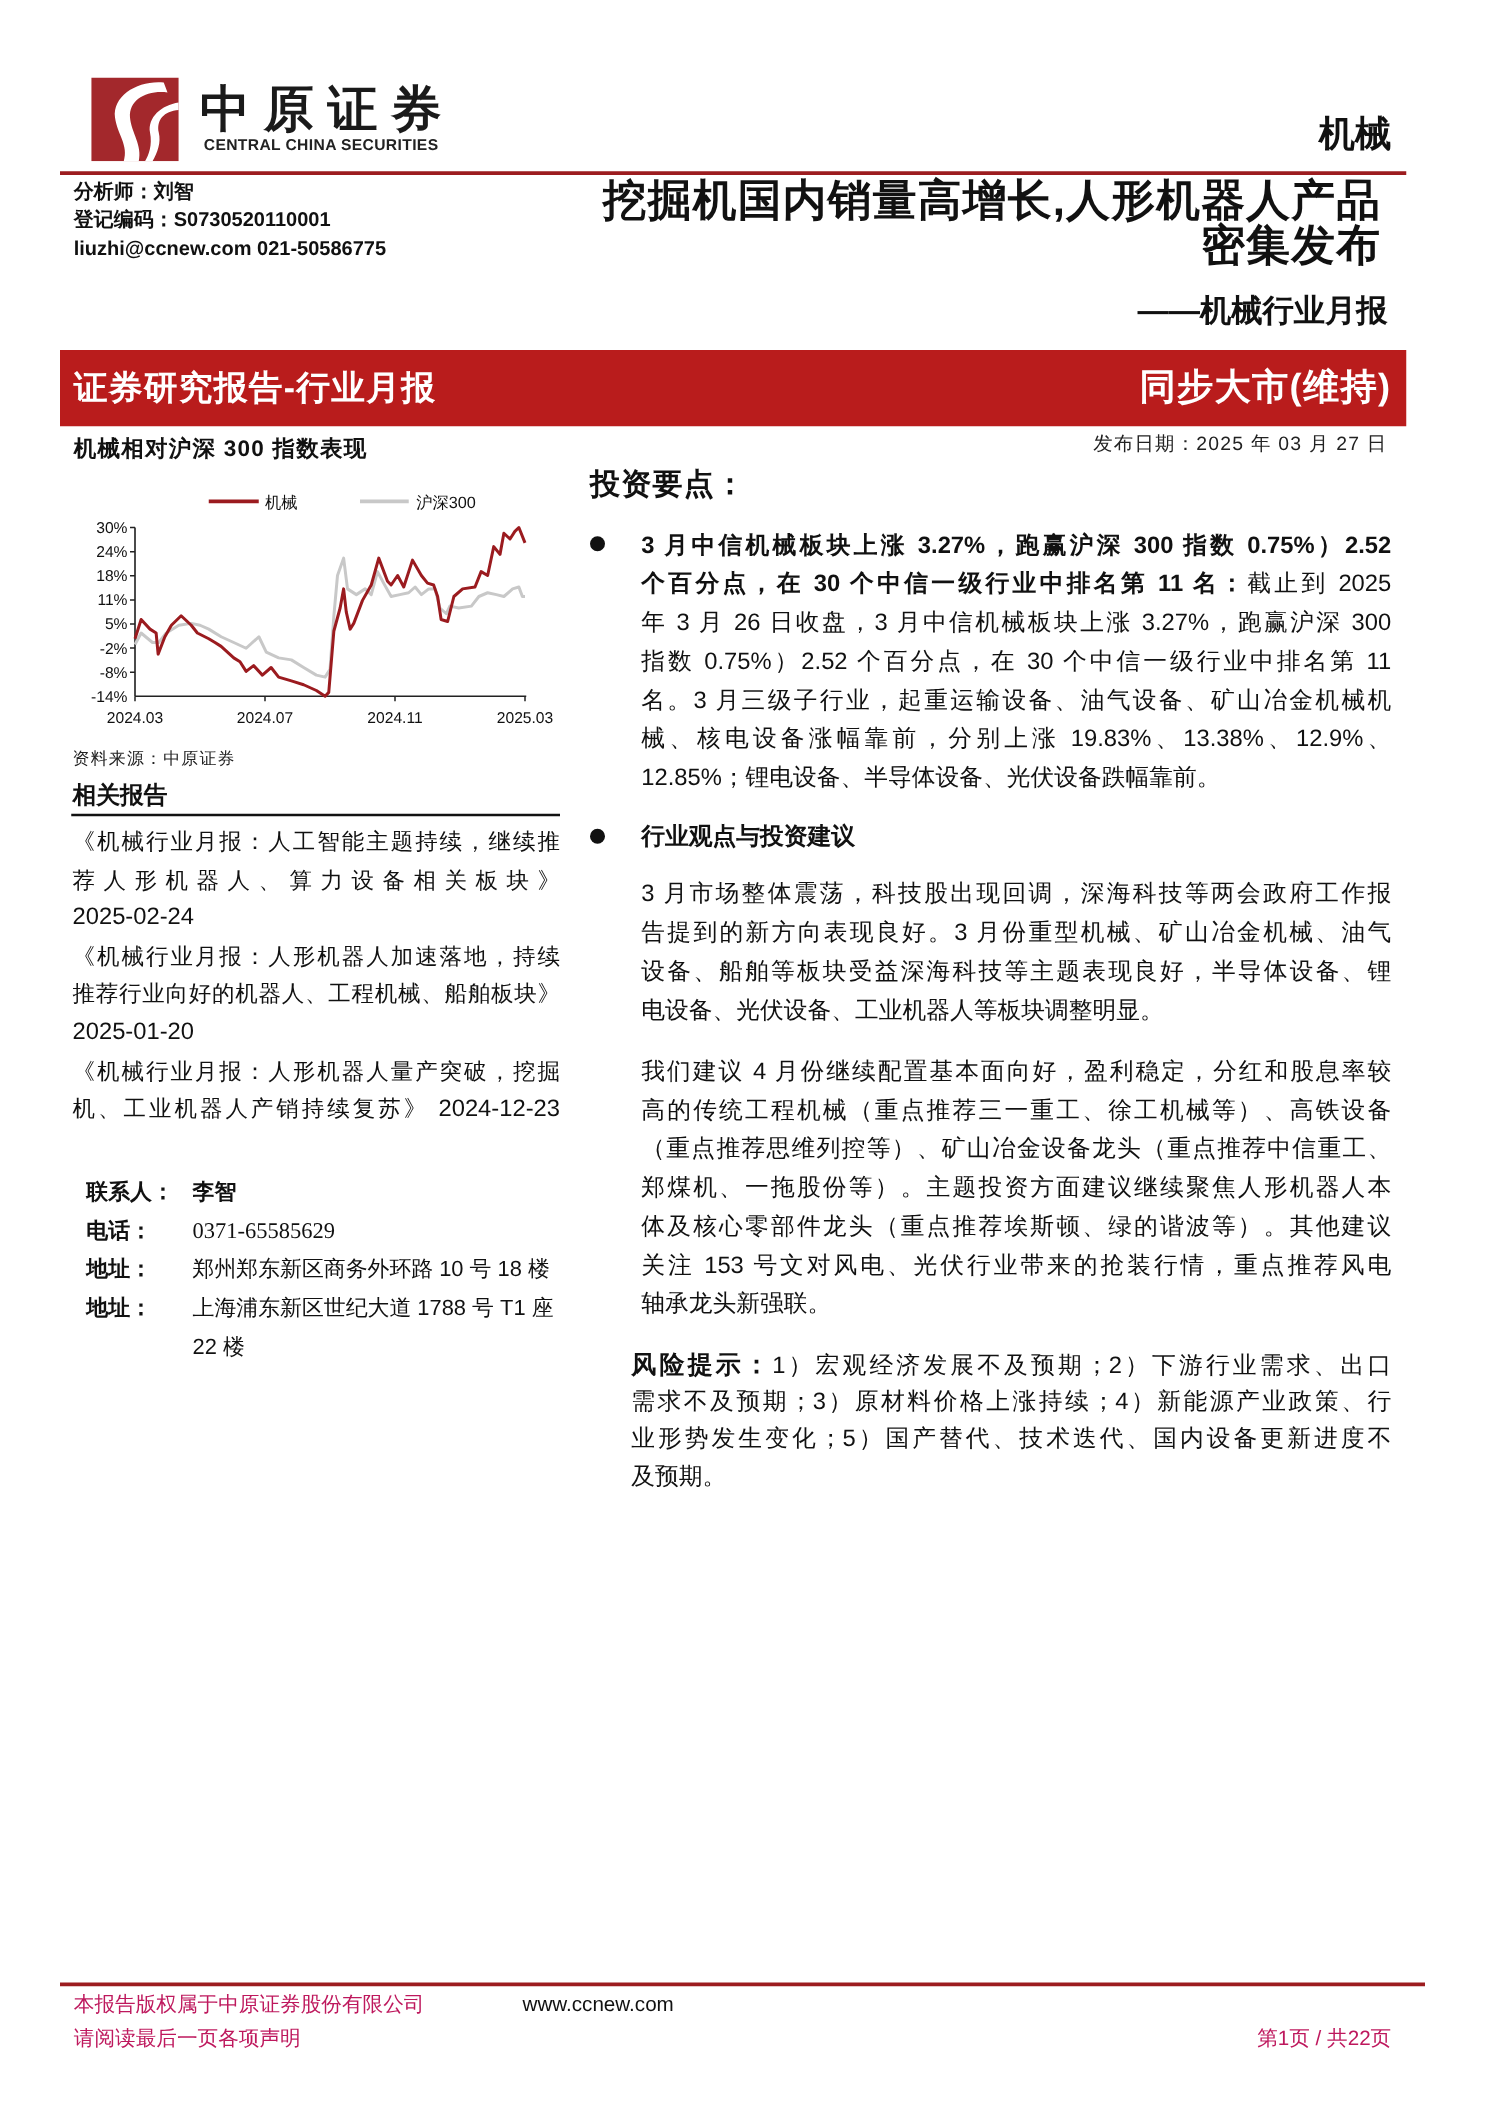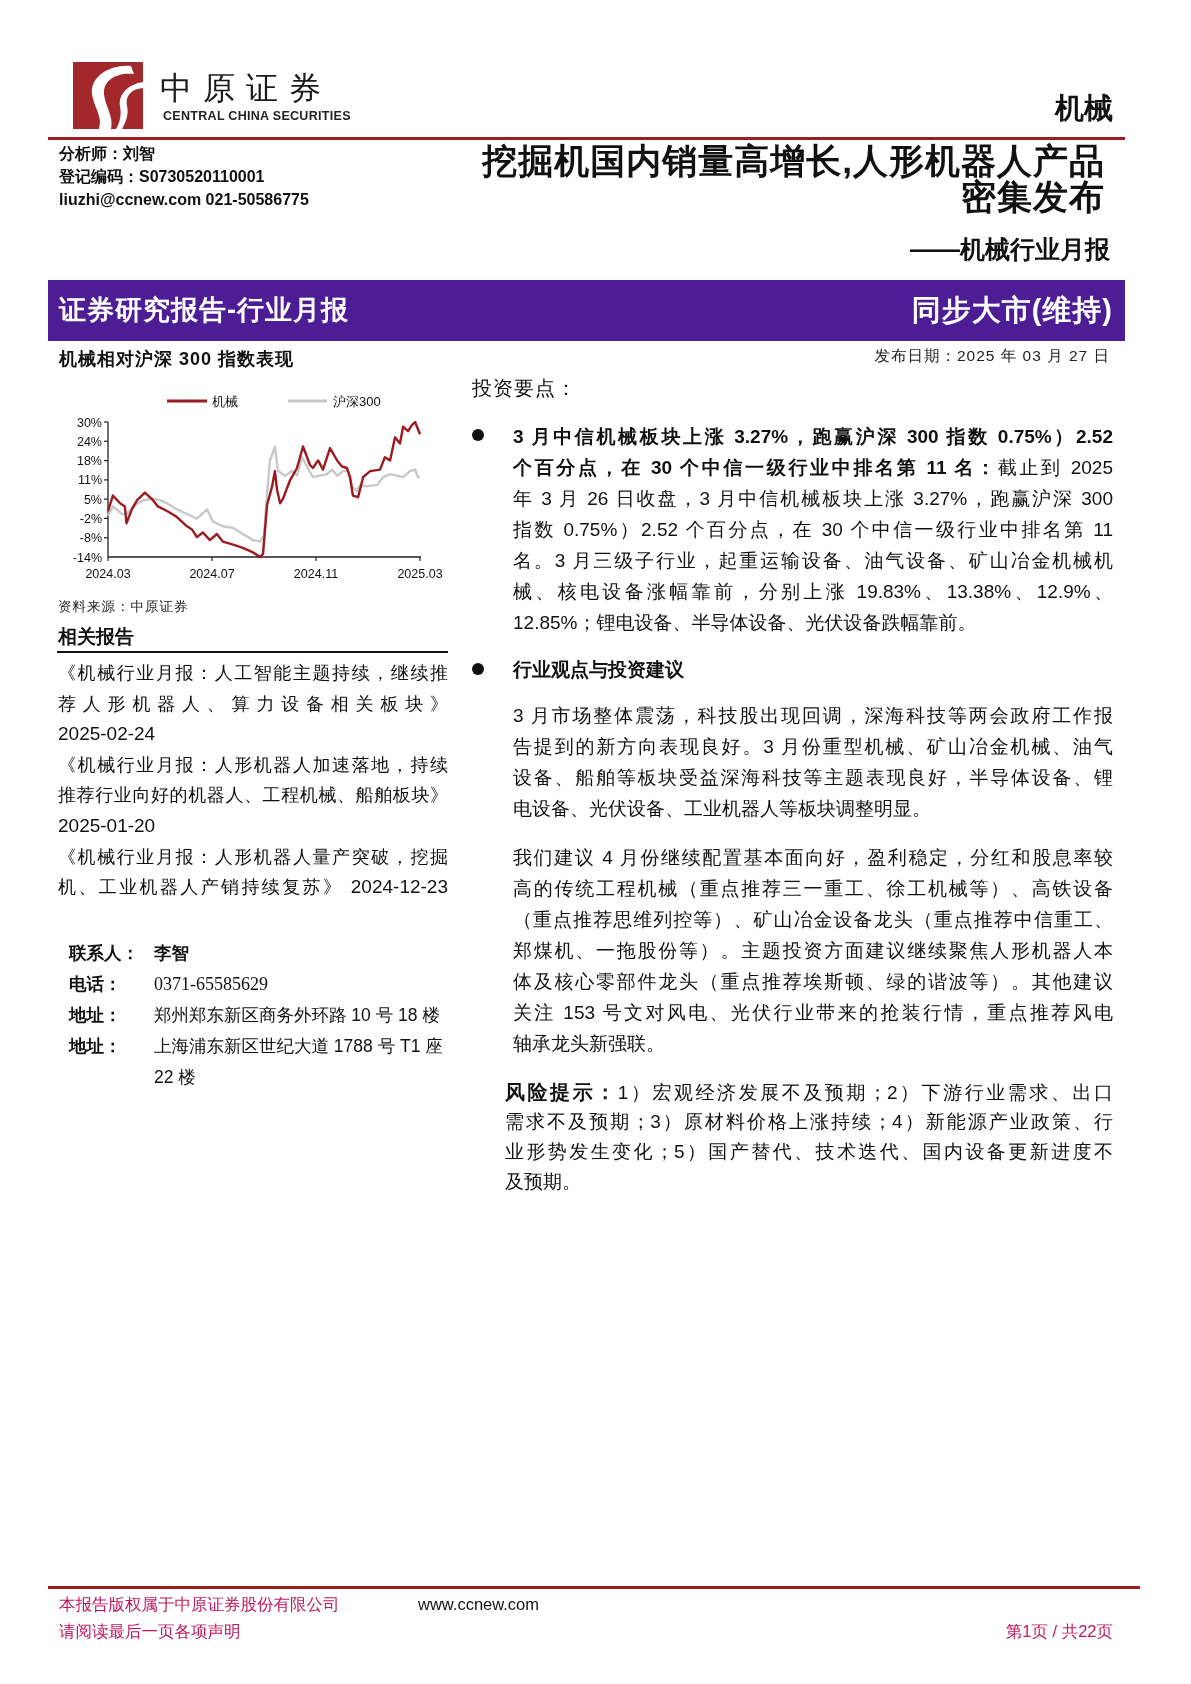--- a/index.html
+++ b/index.html
@@ -5,53 +5,53 @@
   html, body { margin:0; padding:0; background:#ffffff; }
   .page { position:relative; width:1191px; height:1684px; overflow:hidden; background:#ffffff; color:#111111;
           font-family:"Liberation Sans", serif; }
   .abs { position:absolute; }
   .nw { white-space:nowrap; }
   .j  { display:block; text-align:justify; text-align-last:justify; }
   .l  { display:block; text-align:left; }
   .b  { font-weight:bold; }
 
   
-  .logo-cn { left:160px; top:64px; font-family:"DejaVu Serif", serif; font-size:32px; line-height:48px;
-             font-weight:normal; letter-spacing:11px; color:#1a1a1a; }
+  .logo-cn { left:160px; top:64px; font-family:"DejaVu Serif", serif; font-size:40px; line-height:48px;
+             font-weight:bold; letter-spacing:11px; color:#1a1a1a; }
   .logo-en { left:163px; top:109px; font-family:"Liberation Sans", sans-serif; font-size:12.5px; line-height:15px;
              font-weight:bold; letter-spacing:0.3px; color:#222; }
   .industry-tag { right:78px; top:90px; font-family:"Liberation Sans", sans-serif; font-size:29px; line-height:36px; font-weight:bold; }
   .header-rule { left:48px; top:137px; width:1077px; height:2.5px; background:#9c1c1f; }
   .analyst { left:59px; top:142px; font-size:16px; line-height:23px; font-weight:bold; }
   .title-line { right:86px; font-family:"Liberation Sans", sans-serif; font-size:35px; line-height:40px; font-weight:bold; letter-spacing:1px; }
   .subtitle { right:81px; top:233px; font-family:"Liberation Sans", sans-serif; font-size:25px; line-height:32px; font-weight:bold; }
 
   
-  .banner { left:48px; top:280px; width:1077px; height:61px; background:#4c1d95; color:#ffffff;
+  .banner { left:48px; top:280px; width:1077px; height:61px; background:#b91c1c; color:#ffffff;
             font-family:"Liberation Sans", sans-serif; font-weight:bold; }
   .banner-left { position:absolute; left:11px; top:0; line-height:61px; font-size:27px; letter-spacing:1px; }
   .banner-right { position:absolute; right:12px; top:0; line-height:61px; font-size:29px; letter-spacing:1px; }
 
   
   .chart-caption { left:59px; top:347px; font-size:18px; line-height:24px; font-weight:bold; letter-spacing:1px; }
   .chart-box { left:50px; top:385px; width:400px; height:205px; }
   .chart-source { left:58px; top:598px; font-size:13.5px; line-height:18px; letter-spacing:1px; color:#222; }
   .related-title { left:58px; top:624px; font-size:19px; line-height:26px; font-weight:bold; }
   .related-rule { left:57px; top:650.5px; width:391px; height:2px; background:#111; }
   .related-list { left:58px; top:658px; width:390px; font-size:18px; line-height:30.6px; }
   .related-list .line { height:30.6px; }
   .related-list .date { font-family:"Liberation Sans", sans-serif; font-size:19px; }
   .contacts { left:58px; top:938px; width:395px; font-size:17.5px; line-height:31px; }
   .contact-row { display:flex; height:31px;margin-left:11px; }
   .contact-label { width:85px; font-weight:bold; flex:none; }
   .contact-value { flex:1; white-space:nowrap; }
 
   
   .publish-date { right:81px; top:345px; font-size:15.5px; line-height:22px; letter-spacing:1px; color:#222; }
-  .kp-title { left:472px; top:375px; font-size:20px; line-height:26px; font-weight:normal; letter-spacing:1px; }
+  .kp-title { left:472px; top:375px; font-size:24px; line-height:26px; font-weight:bold; letter-spacing:1px; }
   .bullet-dot { width:12px; height:12px; border-radius:50%; background:#111; }
   .col-text { left:513px; width:600px; font-size:19px; line-height:31px; }
   .col-text .line { height:31px; }
   .risk { left:505px; top:1077px; width:608px; font-size:19px; line-height:30px; }
   .risk .line { height:30px; }
   .risk-label { font-size:20px; font-weight:bold; }
 
   
   .footer-rule { left:48px; top:1586px; width:1092px; height:3px; background:#9c1c1f; }
   .footer-text { font-size:16.5px; line-height:22px; color:#be185d; }

